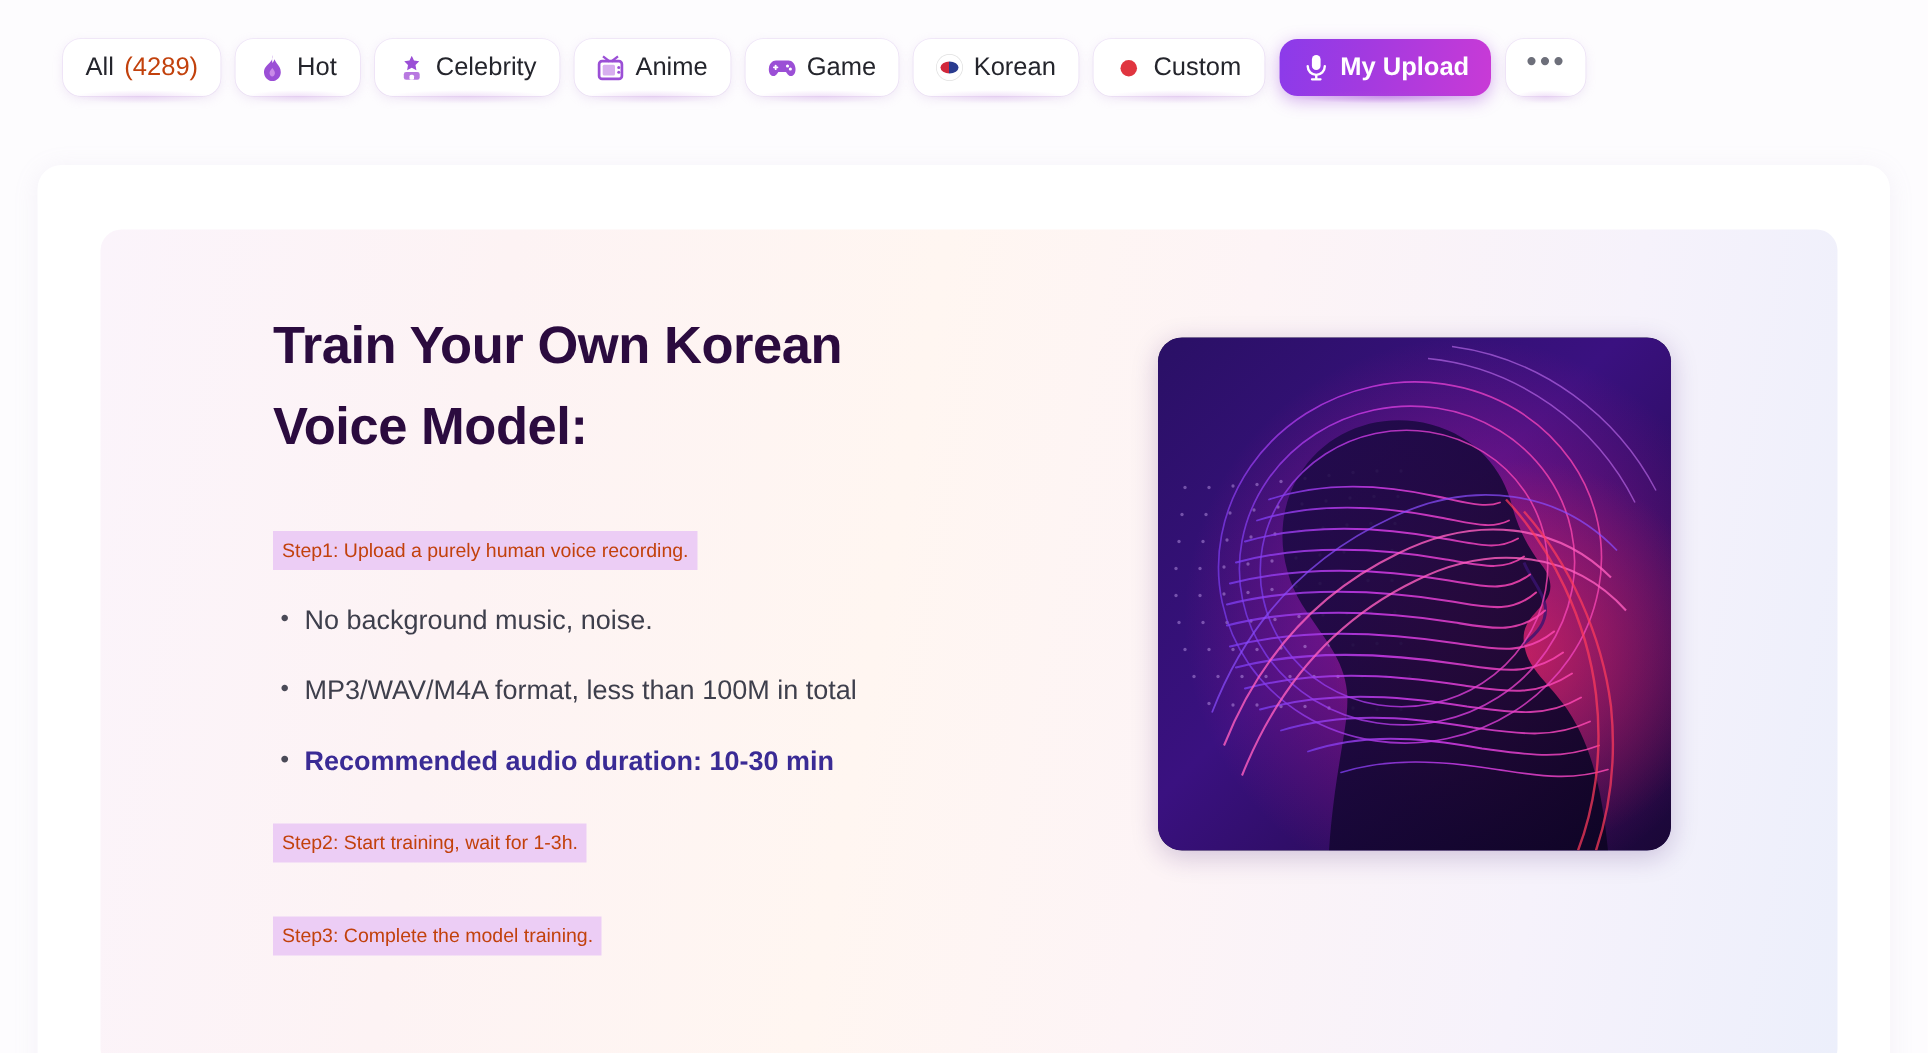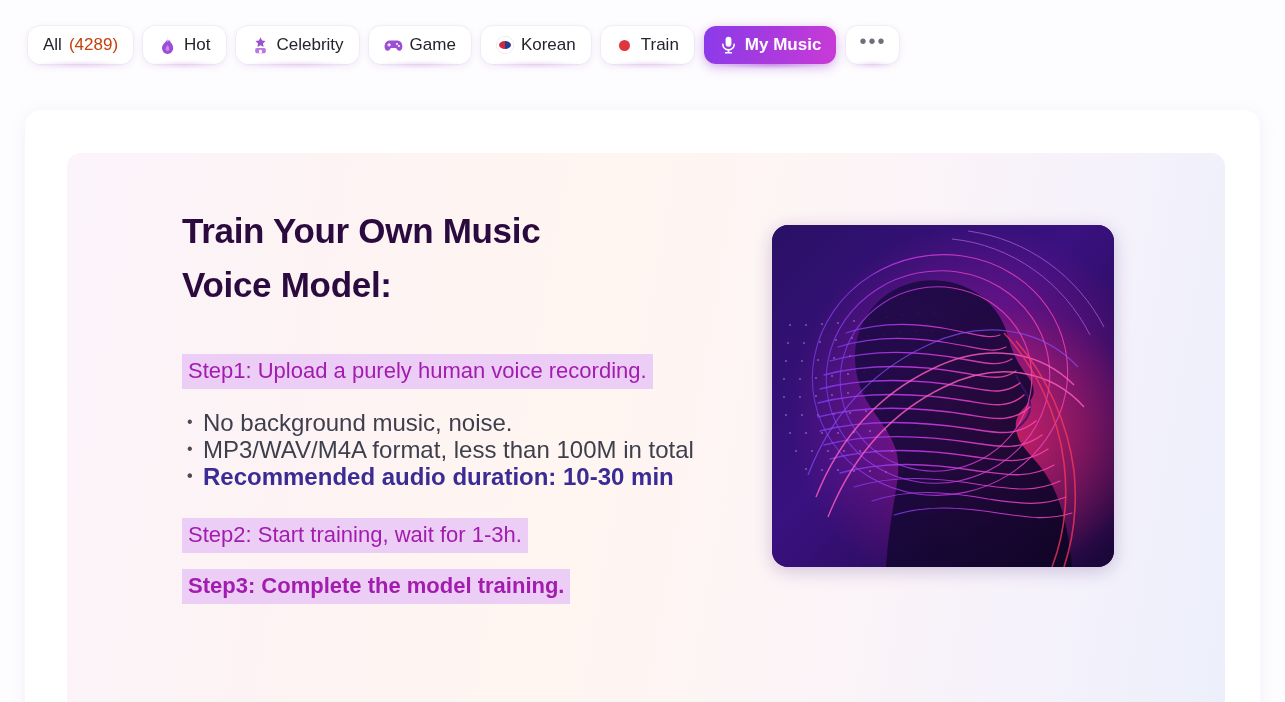--- a/index.html
+++ b/index.html
@@ -17,21 +17,21 @@
   }
 
   
   #tab-bar {
     position: absolute;
     left: 0; top: 0;
     width: 1285px;
     height: 90px;
     display: flex;
     align-items: center;
-    padding-left: 28px;
+    padding-left: 42px;
     gap: 10px;
     background: #fdfcfe;
   }
 
   .tab {
     display: flex;
     align-items: center;
     gap: 7px;
     height: 38px;
     padding: 0 15px;
@@ -160,56 +160,57 @@
     font-weight: bold;
     line-height: 1.55;
     letter-spacing: -0.3px;
     color: #2b0b3f;
     max-width: 470px;
   }
 
   .step-chip {
     display: inline-block;
     background: #eccdf5;
-    color: #a21caf;
-    font-size: 22px;
+    color: #c2410c;
+    font-size: 13px;
     line-height: 1.0;
     padding: 6px 6px 7px 6px;
     white-space: nowrap;
   }
 
   #step1-chip { margin-top: 41px; }
 
   #bullet-list {
     margin-top: 20px;
     padding-left: 21px;
     list-style: none;
   }
   #bullet-list li {
     position: relative;
-    font-size: 24px;
+    font-size: 18px;
     line-height: 27px;
     color: #3e3f4c;
     white-space: nowrap;
+    margin-top: 20px;
   }
   #bullet-list li::before {
     content: "\2022";
     position: absolute;
     left: -16px;
     top: -1px;
     font-size: 16px;
     color: #4a4a57;
   }
   #bullet-list li.emphasis {
     font-weight: bold;
     color: #3a2b95;
   }
 
   #step2-chip { margin-top: 28px; }
-  #step3-chip { margin-top: 16px; font-weight: bold; }
+  #step3-chip { margin-top: 36px; }
 
   
   #hero-image {
     position: absolute;
     left: 705px;
     top: 72px;
     width: 342px;
     height: 342px;
     border-radius: 16px;
     overflow: hidden;
@@ -243,20 +244,32 @@
     <span class="tab-icon">
       <svg width="17" height="18" viewBox="0 0 17 18">
           <path d="M8.5 1.2 10 4.4l3.5.5-2.5 2.5.6 3.5-3.1-1.7-3.1 1.7.6-3.5L3.5 4.9 7 4.4z" fill="#9b4fd6"></path>
           <rect x="3.2" y="12" width="10.6" height="5.2" rx="1.6" fill="#b878e0"></rect>
           <rect x="7" y="13.8" width="3" height="3.4" rx="1" fill="#ffffff"></rect>
         </svg>
     </span>
     <span>Celebrity</span>
   </div>
 
+  <div class="tab">
+    <span class="tab-icon">
+      <svg width="18" height="18" viewBox="0 0 18 18">
+          <path d="M4 1.6 8.4 5M14 1.6 9.6 5" stroke="#9b4fd6" stroke-width="1.5" fill="none"></path>
+          <rect x="1.4" y="4.8" width="15.2" height="11.8" rx="2" fill="none" stroke="#9b4fd6" stroke-width="1.8"></rect>
+          <rect x="3.8" y="7.1" width="8.2" height="7.2" rx="1" fill="#d7aeef"></rect>
+          <circle cx="14.5" cy="9" r="1" fill="#9b4fd6"></circle>
+          <circle cx="14.5" cy="12.2" r="1" fill="#9b4fd6"></circle>
+        </svg>
+    </span>
+    <span>Anime</span>
+  </div>
 
   <div class="tab">
     <span class="tab-icon">
       <svg width="19" height="15" viewBox="0 0 19 15">
           <path d="M5.3 2.4h8.4c2.4 0 4.3 2.2 4.6 5 .3 2.6-.6 5-2.6 5.3-1.4.2-2.3-.7-3-1.7l-.7-1H6.9l-.7 1c-.7 1-1.6 1.9-3 1.7-2-.3-2.9-2.7-2.6-5.3C.9 4.6 2.9 2.4 5.3 2.4z" fill="#9b4fd6"></path>
           <rect x="3.3" y="6.3" width="3.6" height="1.2" rx=".6" fill="#ffffff"></rect>
           <rect x="4.5" y="5.1" width="1.2" height="3.6" rx=".6" fill="#ffffff"></rect>
           <circle cx="13" cy="6" r="1.05" fill="#ffffff"></circle>
           <circle cx="14.9" cy="8" r="1.05" fill="#ffffff"></circle>
         </svg>
@@ -265,46 +278,46 @@
   </div>
 
 
   <div class="tab">
     <span class="flag flag-kr"></span>
     <span>Korean</span>
   </div>
 
   <div class="tab">
     <span class="flag flag-jp"></span>
-    <span>Train</span>
+    <span>Custom</span>
   </div>
 
   <div class="tab active">
     <span class="tab-icon">
       <svg width="15" height="18" viewBox="0 0 15 18">
           <rect x="4.6" y="0.7" width="5.8" height="10" rx="2.9" fill="#ffffff"></rect>
           <path d="M1.8 8.2a5.7 5.7 0 0 0 11.4 0" stroke="#ffffff" stroke-width="1.6" fill="none" stroke-linecap="round"></path>
           <rect x="6.7" y="13.3" width="1.6" height="3.3" fill="#ffffff"></rect>
           <rect x="3.9" y="16.1" width="7.2" height="1.5" rx=".7" fill="#ffffff"></rect>
         </svg>
     </span>
-    <span>My Music</span>
+    <span>My Upload</span>
   </div>
 
   <div class="tab more">•••</div>
 </div>
 
 <div id="outer-card"></div>
 
 <div id="hero-panel">
 
   <div id="hero-text">
 
     <h1 id="hero-title">
-      <span>Train Your Own Music</span><br>
+      <span>Train Your Own Korean</span><br>
       <span>Voice Model:</span>
     </h1>
 
     <div><span class="step-chip" id="step1-chip">Step1: Upload a purely human voice recording.</span></div>
 
     <ul id="bullet-list">
       <li>No background music, noise.</li>
       <li>MP3/WAV/M4A format, less than 100M in total</li>
       <li class="emphasis">Recommended audio duration: 10-30 min</li>
     </ul>

